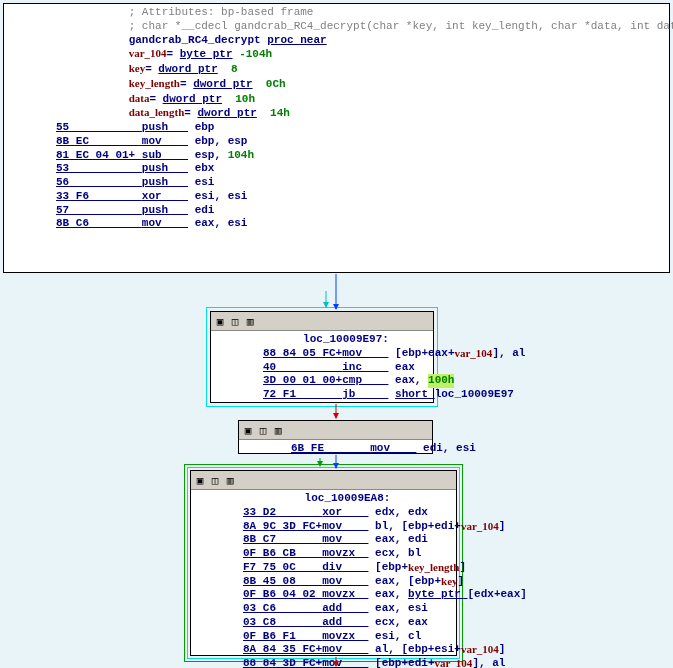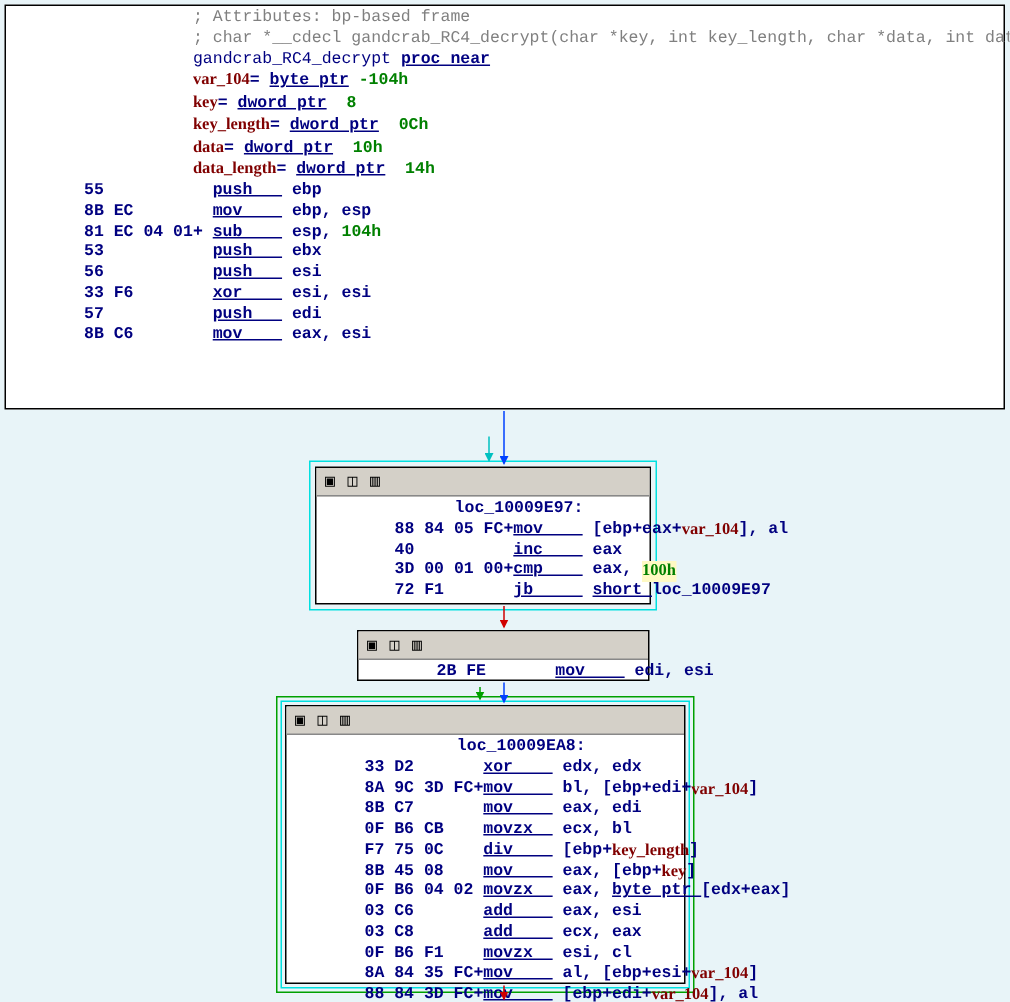--- a/index.html
+++ b/index.html
@@ -42,28 +42,28 @@
     justify-content: center;
   }
   .node-body {
     padding: 2px 4px;
     white-space: pre;
     line-height: 1.25;
     margin-left: 48px;
   }
   .c-comment { color: #808080; }
   .c-keyword { color: #000080; font-weight: bold; text-decoration: underline; }
-  .c-funcname{ color: #000080; font-weight: normal; }
+  .c-funcname{ color: #000080; font-weight: bold; }
   .c-reg     { color: #000080; font-weight: bold; }
   .c-num     { color: #008000; font-weight: bold; }
   .c-label   { color: #000080; font-weight: bold; }
   .c-var     { color: #800000; font-weight: bold; font-family: Liberation Serif, serif; }
   .c-plain   { color: #000080; font-weight: bold;}
-  .c-bytes   { color: #000080; font-weight: bold;}
-  .hl        { background: #fef9c3; font-family: Liberation Serif, serif; }
+  .c-bytes   { color: #000080; font-weight: bold; text-decoration: underline;}
+  .hl        { background: #bef264; }
   .row { display: flex; }
   .col-bytes { display:inline-block; }
   svg.edges {
     position: absolute;
     left: 0; top: 0;
     width: 673px;
     height: 668px;
     pointer-events: none;
   }
 </style>
@@ -84,21 +84,21 @@
   </div>
   <div class="node-body" id="n2body"><div style="text-align: center;"><span class="c-label">loc_10009E97:</span></div><div class="row"><span class="c-bytes col-bytes" style="width: 12ch;">88 84 05 FC+</span><span class="c-keyword">mov    </span><span> </span><span class="c-plain">[</span><span class="c-reg">ebp</span><span class="c-plain">+</span><span class="c-reg">eax</span><span class="c-plain">+</span><span class="c-var">var_104</span><span class="c-plain">], </span><span class="c-reg">al</span></div><div class="row"><span class="c-bytes col-bytes" style="width: 12ch;">40          </span><span class="c-keyword">inc    </span><span> </span><span class="c-reg">eax</span></div><div class="row"><span class="c-bytes col-bytes" style="width: 12ch;">3D 00 01 00+</span><span class="c-keyword">cmp    </span><span> </span><span class="c-reg">eax</span><span class="c-plain">, </span><span class="c-num hl">100h</span></div><div class="row"><span class="c-bytes col-bytes" style="width: 12ch;">72 F1       </span><span class="c-keyword">jb     </span><span> </span><span class="c-keyword">short </span><span class="c-label">loc_10009E97</span></div></div>
 </div>
 
 <div class="node" id="n3" style="left:238px; top:420px; width:195px; height:34px;">
   <div class="node-header">
     <span class="hdr-icon">▣</span>
     <span class="hdr-icon">◫</span>
     <span class="hdr-icon">▥</span>
   </div>
-  <div class="node-body" id="n3body"><div class="row"><span class="c-bytes col-bytes" style="width: 12ch;">2B FE       </span><span class="c-keyword">mov    </span><span> </span><span class="c-reg">edi</span><span class="c-plain">, </span><span class="c-reg">esi</span></div></div>
+  <div class="node-body" id="n3body"><div class="row"><span class="c-bytes col-bytes" style="width: 12ch;">6B FE       </span><span class="c-keyword">mov    </span><span> </span><span class="c-reg">edi</span><span class="c-plain">, </span><span class="c-reg">esi</span></div></div>
 </div>
 
 <div class="node-outline" style="left:184px; top:464px; width:279px; height:198px; border-color:#00a000;"></div>
 
 <div class="node-outline" style="left:187px; top:467px; width:273px; height:192px; border-color:#00e0e0;"></div>
 
 <div class="node" id="n4" style="left:190px; top:470px; width:267px; height:186px;">
   <div class="node-header">
     <span class="hdr-icon">▣</span>
     <span class="hdr-icon">◫</span>

